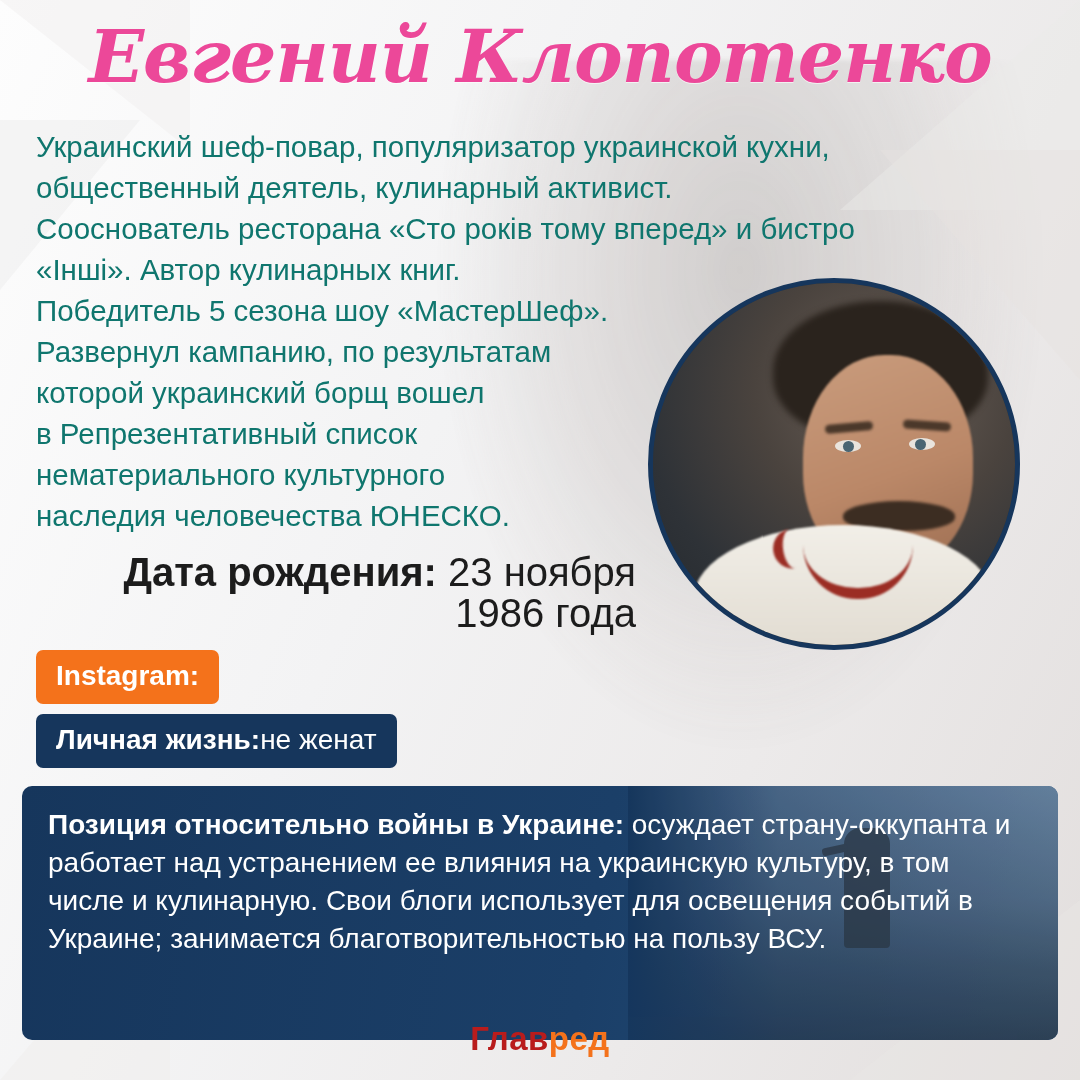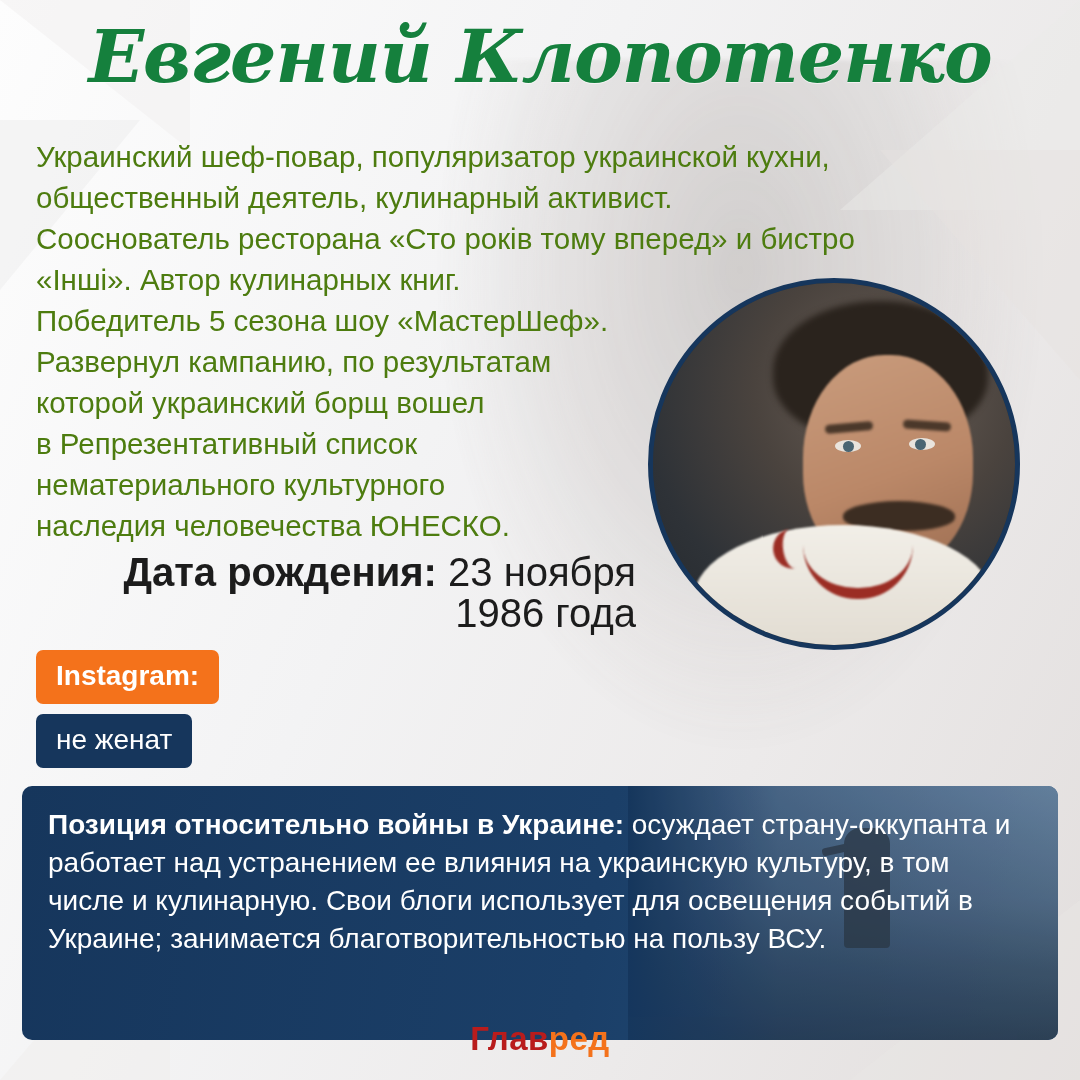--- a/index.html
+++ b/index.html
@@ -39,35 +39,35 @@
   
   .title {
     position: absolute;
     top: 18px; left: 0; width: 1080px;
     text-align: center;
     font-family: "DejaVu Serif", serif;
     font-style: italic;
     font-weight: 700;
     font-size: 73px;
     line-height: 1.05;
-    color: #15803d;
+    color: #ec4899;
     letter-spacing: -1px;
     text-shadow: 0 1px 0 rgba(255,255,255,.6);
     z-index: 5;
     white-space: nowrap;
   }
 
   
   .lead {
     position: absolute;
-    top: 136px; left: 36px;
+    top: 126px; left: 36px;
     width: 980px;
     font-size: 29.5px;
     line-height: 41px;
-    color: #4d7c0f;
+    color: #0f766e;
     font-weight: 500;
     z-index: 6;
     white-space: pre-line;
   }
 
   
   .photo-wrap {
     position: absolute;
     top: 278px; left: 648px;
     width: 372px; height: 372px;
@@ -273,20 +273,21 @@
 
 <div class="fact-dob">
   <b>Дата рождения:</b><span> 23 ноября 1986 года</span>
 </div>
 
 <div class="chip chip-instagram">
   <b>Instagram:</b>
 </div>
 
 <div class="chip chip-personal">
+  <b>Личная жизнь:</b>
   <span class="val">не женат</span>
 </div>
 
 <div class="warbox">
   <div class="warbox-photo">
     <div class="warbox-soldier"></div>
   </div>
   <div class="warbox-text">
     <b>Позиция относительно войны в Украине:</b><span> осуждает страну-оккупанта и работает над устранением ее влияния на украинскую культуру, в том числе и кулинарную. Свои блоги использует для освещения событий в Украине; занимается благотворительностью на пользу ВСУ.</span>
   </div>

